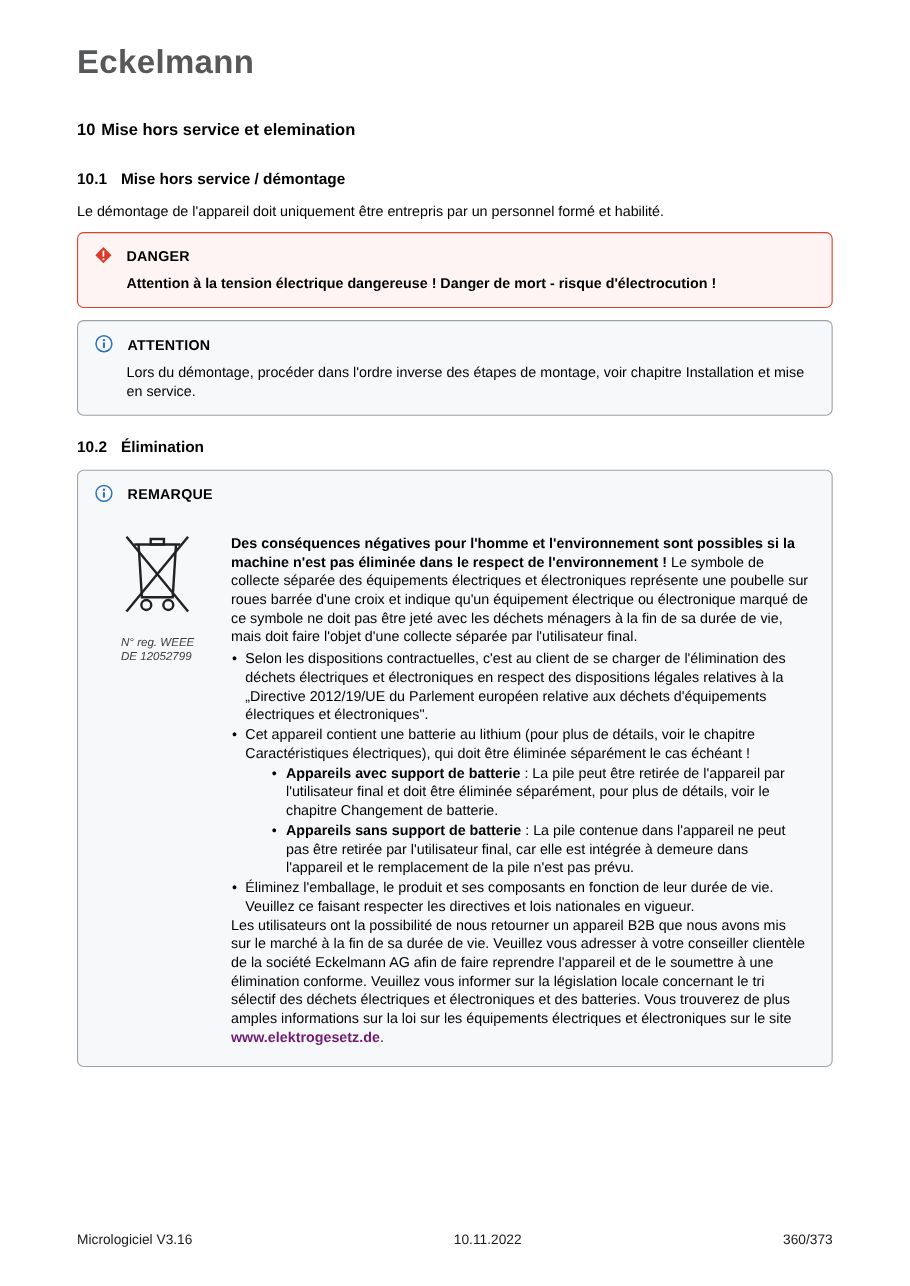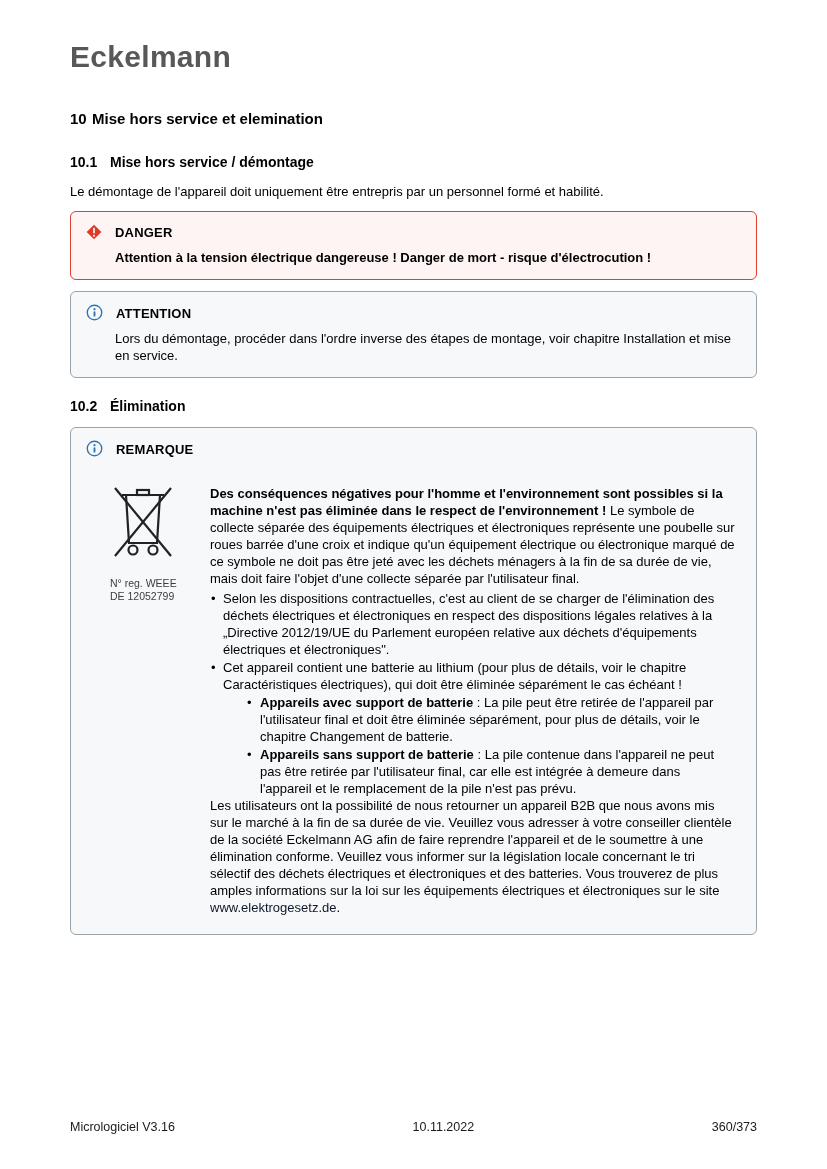--- a/index.html
+++ b/index.html
@@ -28,33 +28,33 @@
   .icon16 { width:16px; height:16px; flex:none; display:block; }
   .icon17 { width:17px; height:17px; flex:none; display:block; }
   .box-title { font-size:13px; font-weight:700; letter-spacing:0.2px; }
   .box-body { margin:9px 0 0 29px; font-size:13px; line-height:17px; }
   .b { font-weight:700; }
   .box-body p { margin:0; }
   .box-body p + p { margin-top:0; }
 
   .note-flex { display:flex; margin-top:28px; }
   .weee-col { flex:none; width:96px; margin-left:24px; }
-  .weee-caption { margin-top:10px; font-size:10.5px; line-height:13px; color:#3d3d3d; }
+  .weee-caption { margin-top:10px; font-size:10.5px; line-height:13px; color:#3d3d3d;font-style:italic; }
   .note-text { flex:1; margin-left:4px; margin-right:6px; font-size:13px; line-height:17px; }
   .note-text p { margin:0; }
 
   ul.l1 { list-style:none; margin:3px 0 0; padding:0; }
   ul.l1 > li { position:relative; padding-left:13px; margin-top:1px; }
   ul.l1 > li::before { content:"\2022"; position:absolute; left:1px; }
   ul.l2 { list-style:none; margin:1px 0 0; padding:0; }
   ul.l2 > li { position:relative; padding-left:13px; margin-left:24px; margin-top:1px; }
   ul.l2 > li::before { content:"\2022"; position:absolute; left:0; }
 
   .closing { margin-top:1px; }
-  a.doc-link { color:#0f172a; text-decoration:none; cursor:pointer; }
+  a.doc-link { color:#701a75; text-decoration:none; cursor:pointer;font-weight:bold; }
 
   .footer { position:absolute; left:70px; right:70px; top:1120px; display:flex; justify-content:space-between; font-size:12.5px; color:#1a1a1a; }
 </style>
 </head>
 <body>
 
 <div class="content">
 
   <div class="logo">Eckelmann</div>
 
@@ -148,20 +148,21 @@
         </p>
         <ul class="l1">
           <li>Selon les dispositions contractuelles, c'est au client de se charger de l'élimination des déchets électriques et électroniques en respect des dispositions légales relatives à la „Directive 2012/19/UE du Parlement européen relative aux déchets d'équipements électriques et électroniques".</li>
           <li>
             <span>Cet appareil contient une batterie au lithium (pour plus de détails, voir le chapitre Caractéristiques électriques), qui doit être éliminée séparément le cas échéant !</span>
             <ul class="l2">
               <li><span class="b">Appareils avec support de batterie</span><span> : La pile peut être retirée de l'appareil par l'utilisateur final et doit être éliminée séparément, pour plus de détails, voir le chapitre Changement de batterie.</span></li>
               <li><span class="b">Appareils sans support de batterie</span><span> : La pile contenue dans l'appareil ne peut pas être retirée par l'utilisateur final, car elle est intégrée à demeure dans l'appareil et le remplacement de la pile n'est pas prévu.</span></li>
             </ul>
           </li>
+          <li>Éliminez l'emballage, le produit et ses composants en fonction de leur durée de vie. Veuillez ce faisant respecter les directives et lois nationales en vigueur.</li>
         </ul>
         <p class="closing">
           <span>Les utilisateurs ont la possibilité de nous retourner un appareil B2B que nous avons mis sur le marché à la fin de sa durée de vie. Veuillez vous adresser à votre conseiller clientèle de la société Eckelmann AG afin de faire reprendre l'appareil et de le soumettre à une élimination conforme. Veuillez vous informer sur la législation locale concernant le tri sélectif des déchets électriques et électroniques et des batteries. Vous trouverez de plus amples informations sur la loi sur les équipements électriques et électroniques sur le site</span>
           <a class="doc-link">www.elektrogesetz.de</a><span>.</span>
         </p>
       </div>
 
     </div>
   </div>
 

